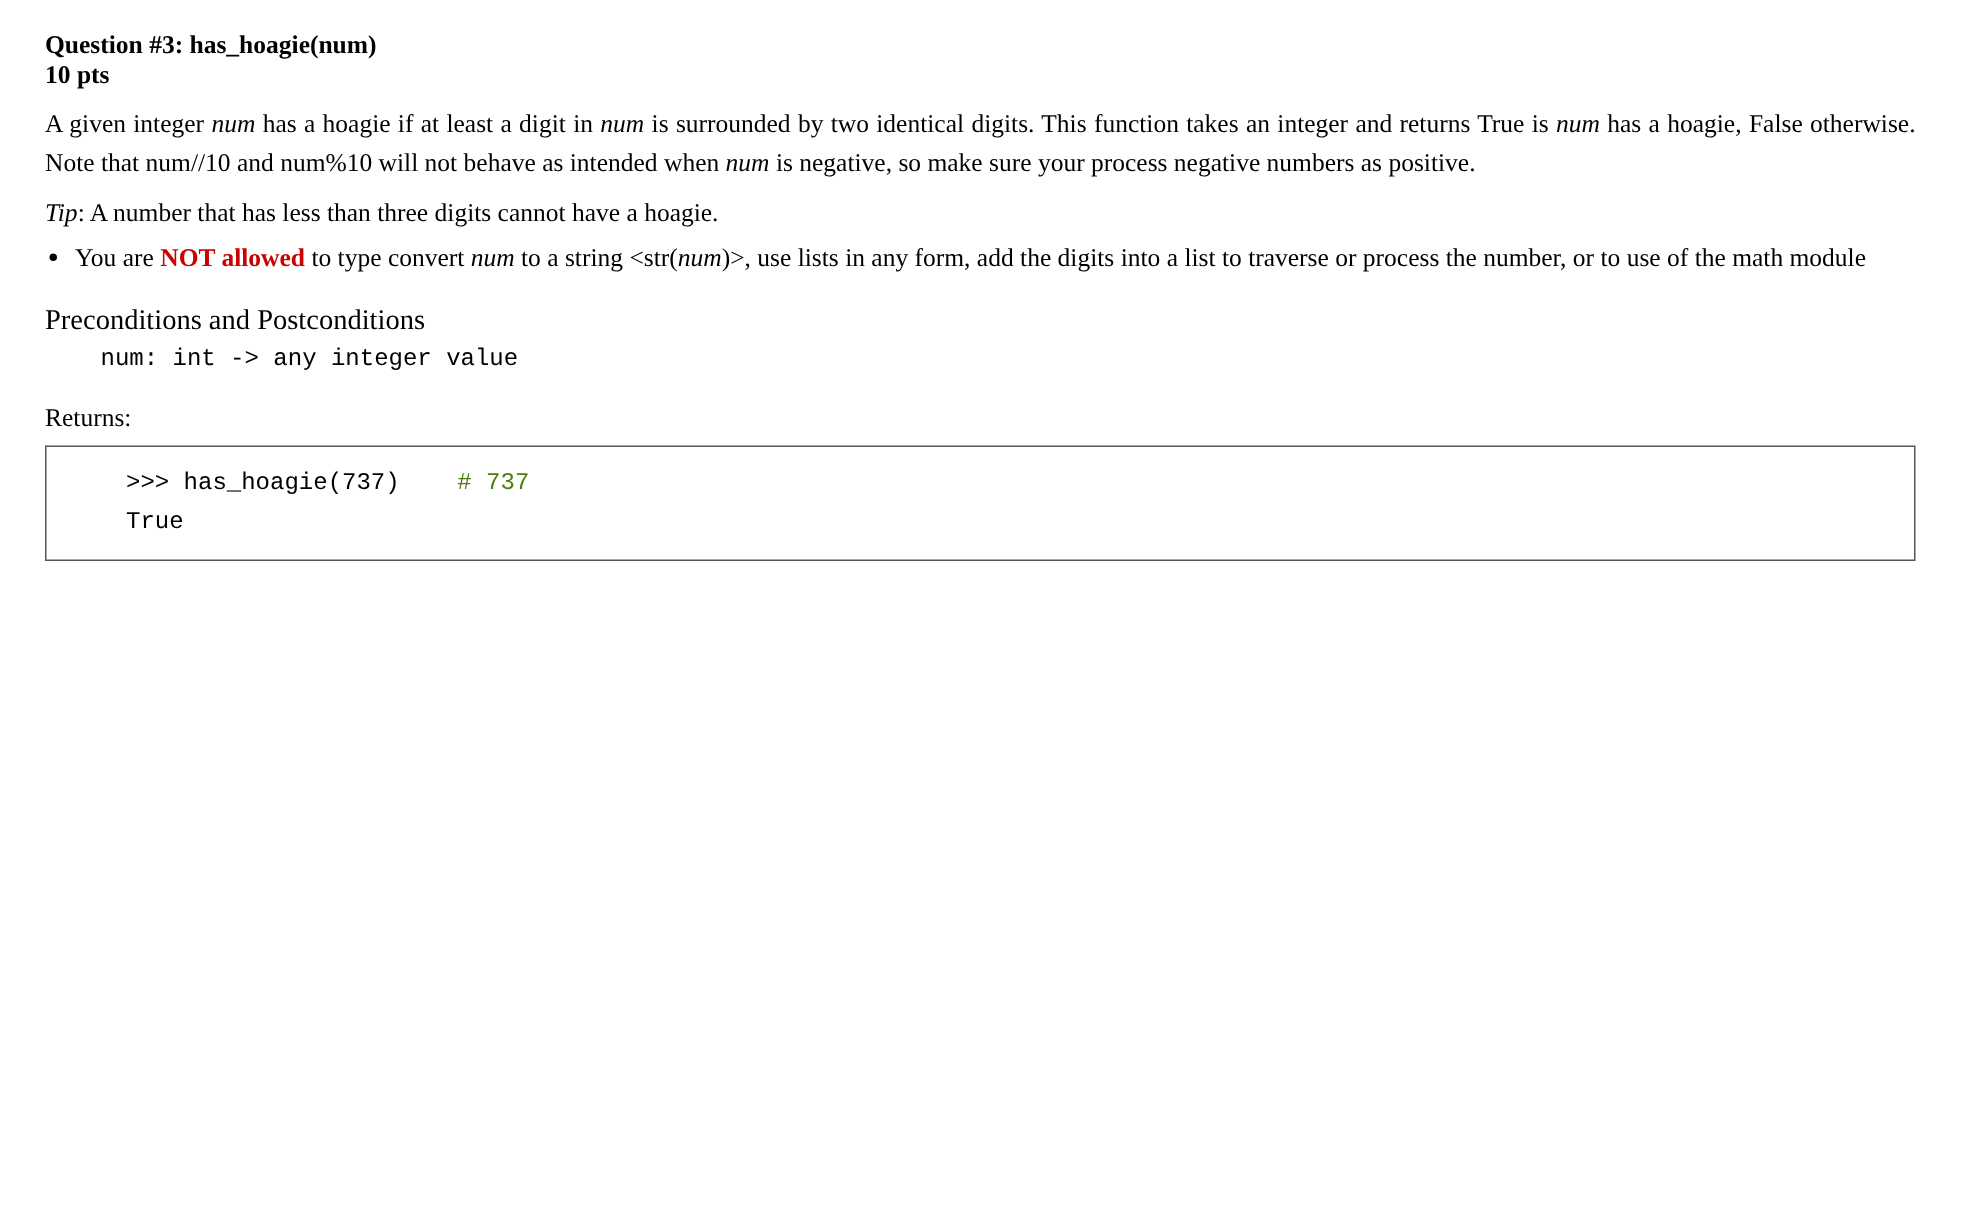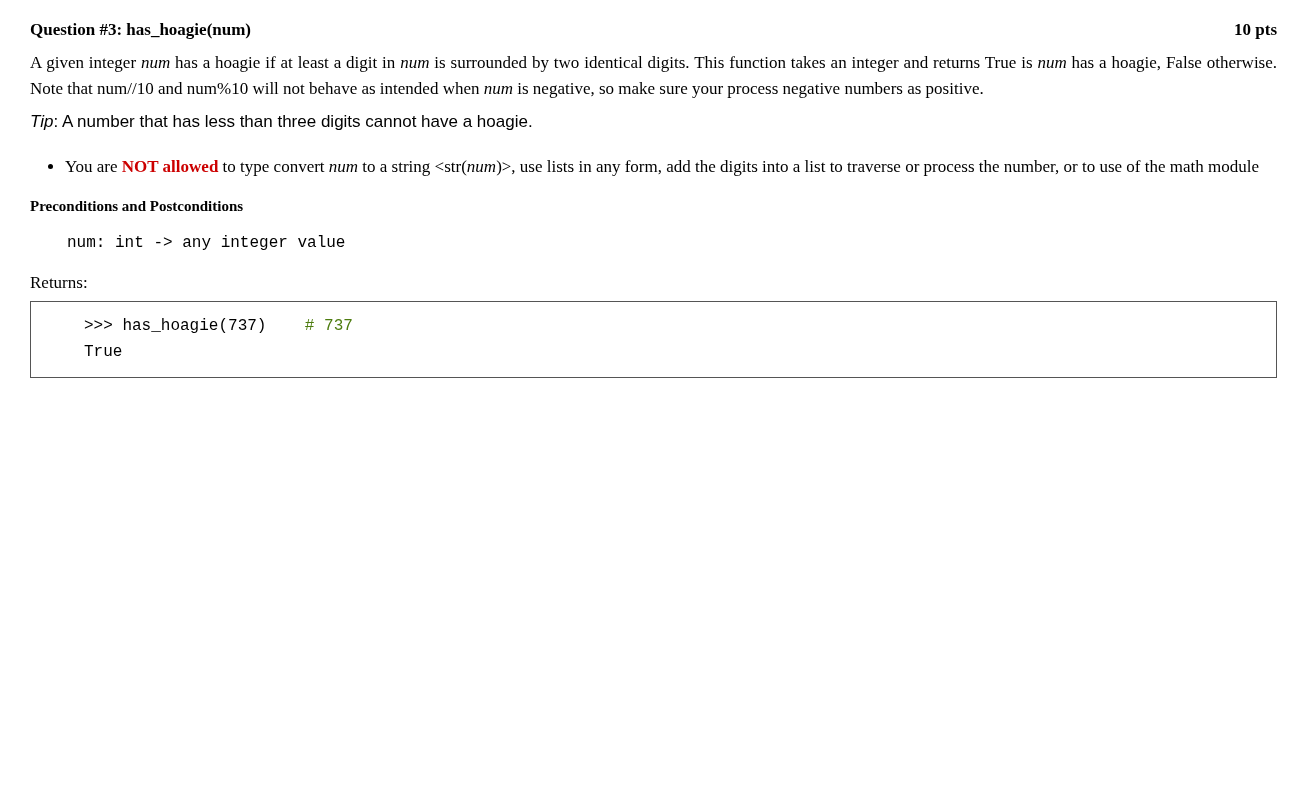--- a/index.html
+++ b/index.html
@@ -1,18 +1,19 @@
 <!DOCTYPE html>
 <html><head>
   <meta charset="utf-8">
   <style>
     * {
       box-sizing: border-box;
       margin: 0;
       padding: 0;
+      flex-direction: column;
     }
 
     body {
       background: #ffffff;
       font-family: Georgia, 'Times New Roman', serif;
       font-size: 17px;
       color: #000000;
       padding: 20px 30px;
       width: 1307px;
       min-height: 810px;
@@ -43,56 +44,56 @@
       line-height: 1.55;
       text-align: justify;
       margin-bottom: 6px;
     }
 
     .description em {
       font-style: italic;
     }
 
     .tip-line {
-      font-family: Liberation Sans, sans-serif;
+      font-family: Liberation Serif, serif;
       font-size: 17px;
       line-height: 1.55;
-      margin-bottom: 19px;
+      margin-bottom: 4px;
     }
 
     .tip-line em {
       font-style: italic;
     }
 
     .bullet-list {
       list-style: disc;
-      margin-left: 35px;
+      margin-left: 20px;
       margin-bottom: 18px;
     }
 
     .bullet-list li {
       font-family: Georgia, serif;
       font-size: 17px;
       line-height: 1.55;
     }
 
     .not-allowed {
       color: #cc0000;
       font-weight: bold;
     }
 
     .preconditions-section {
       margin-bottom: 16px;
     }
 
     .preconditions-title {
       font-family: Georgia, serif;
-      font-size: 15px;
-      font-weight: bold;
-      margin-bottom: 16px;
+      font-size: 19px;
+      font-weight: normal;
+      margin-bottom: 2px;
     }
 
     .code-text {
       font-family: 'Courier New', Courier, monospace;
       font-size: 16px;
       line-height: 1.6;
       margin-left: 37px;
     }
 
     .example-section {

